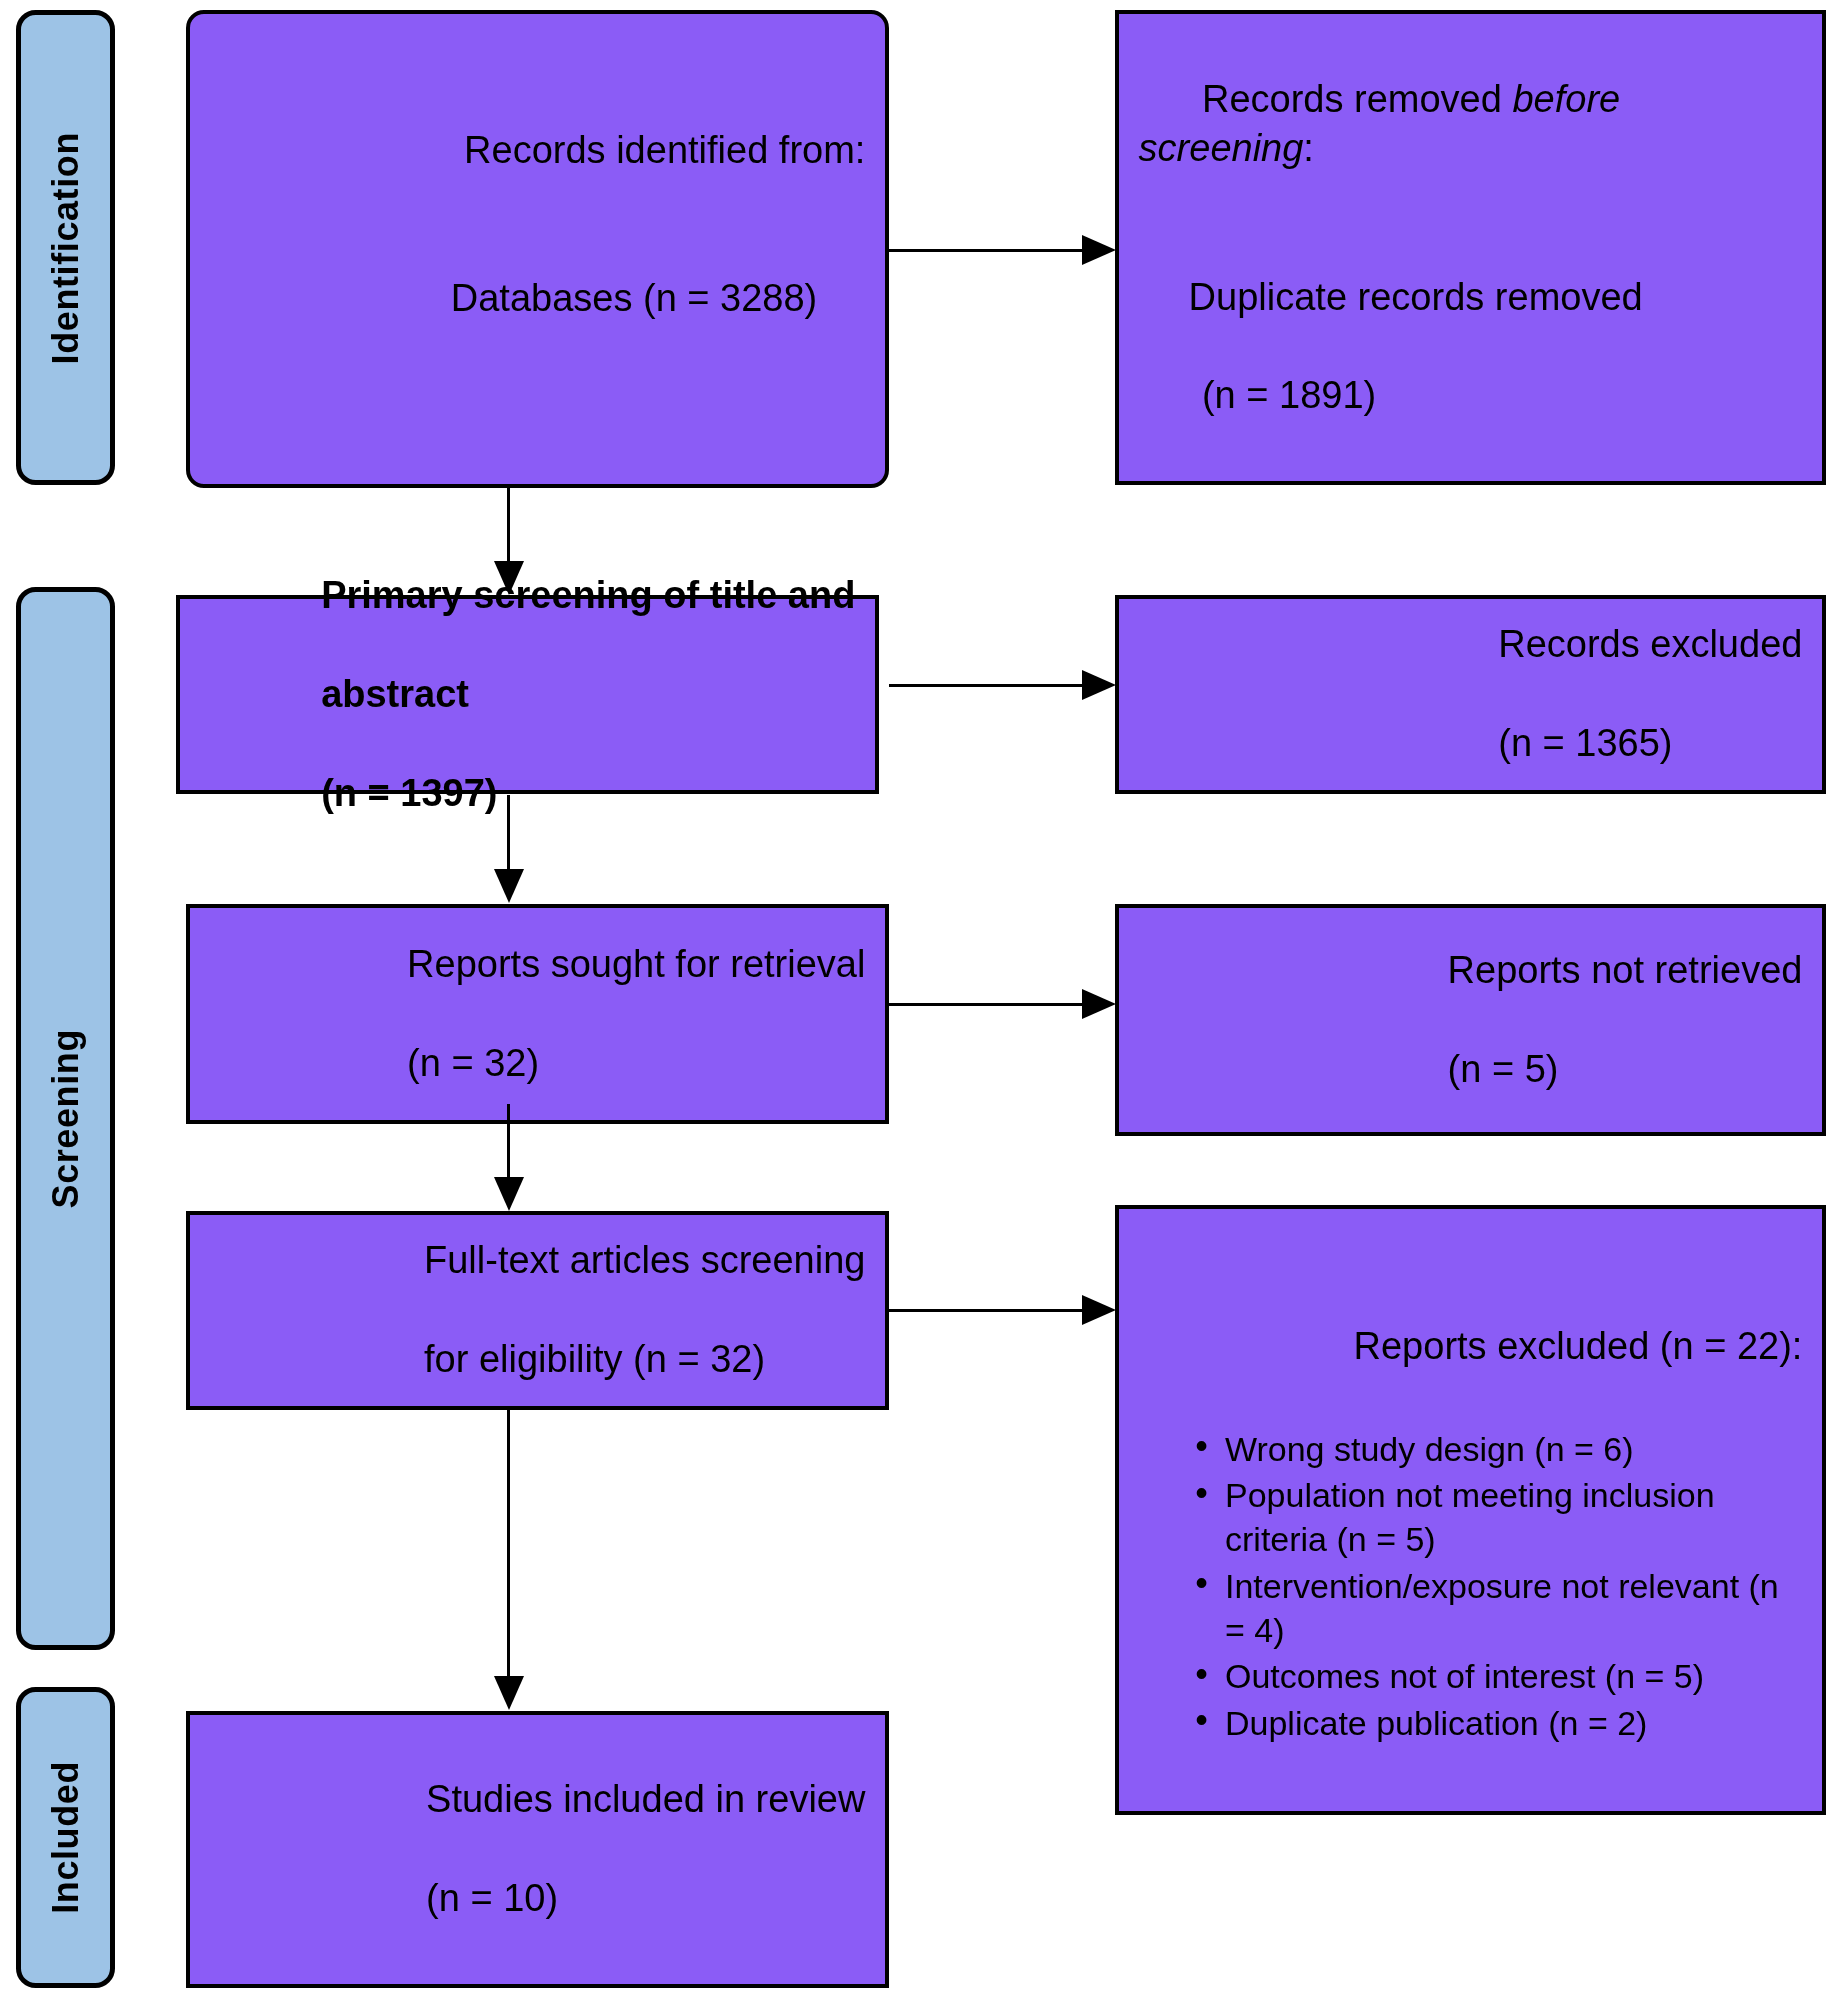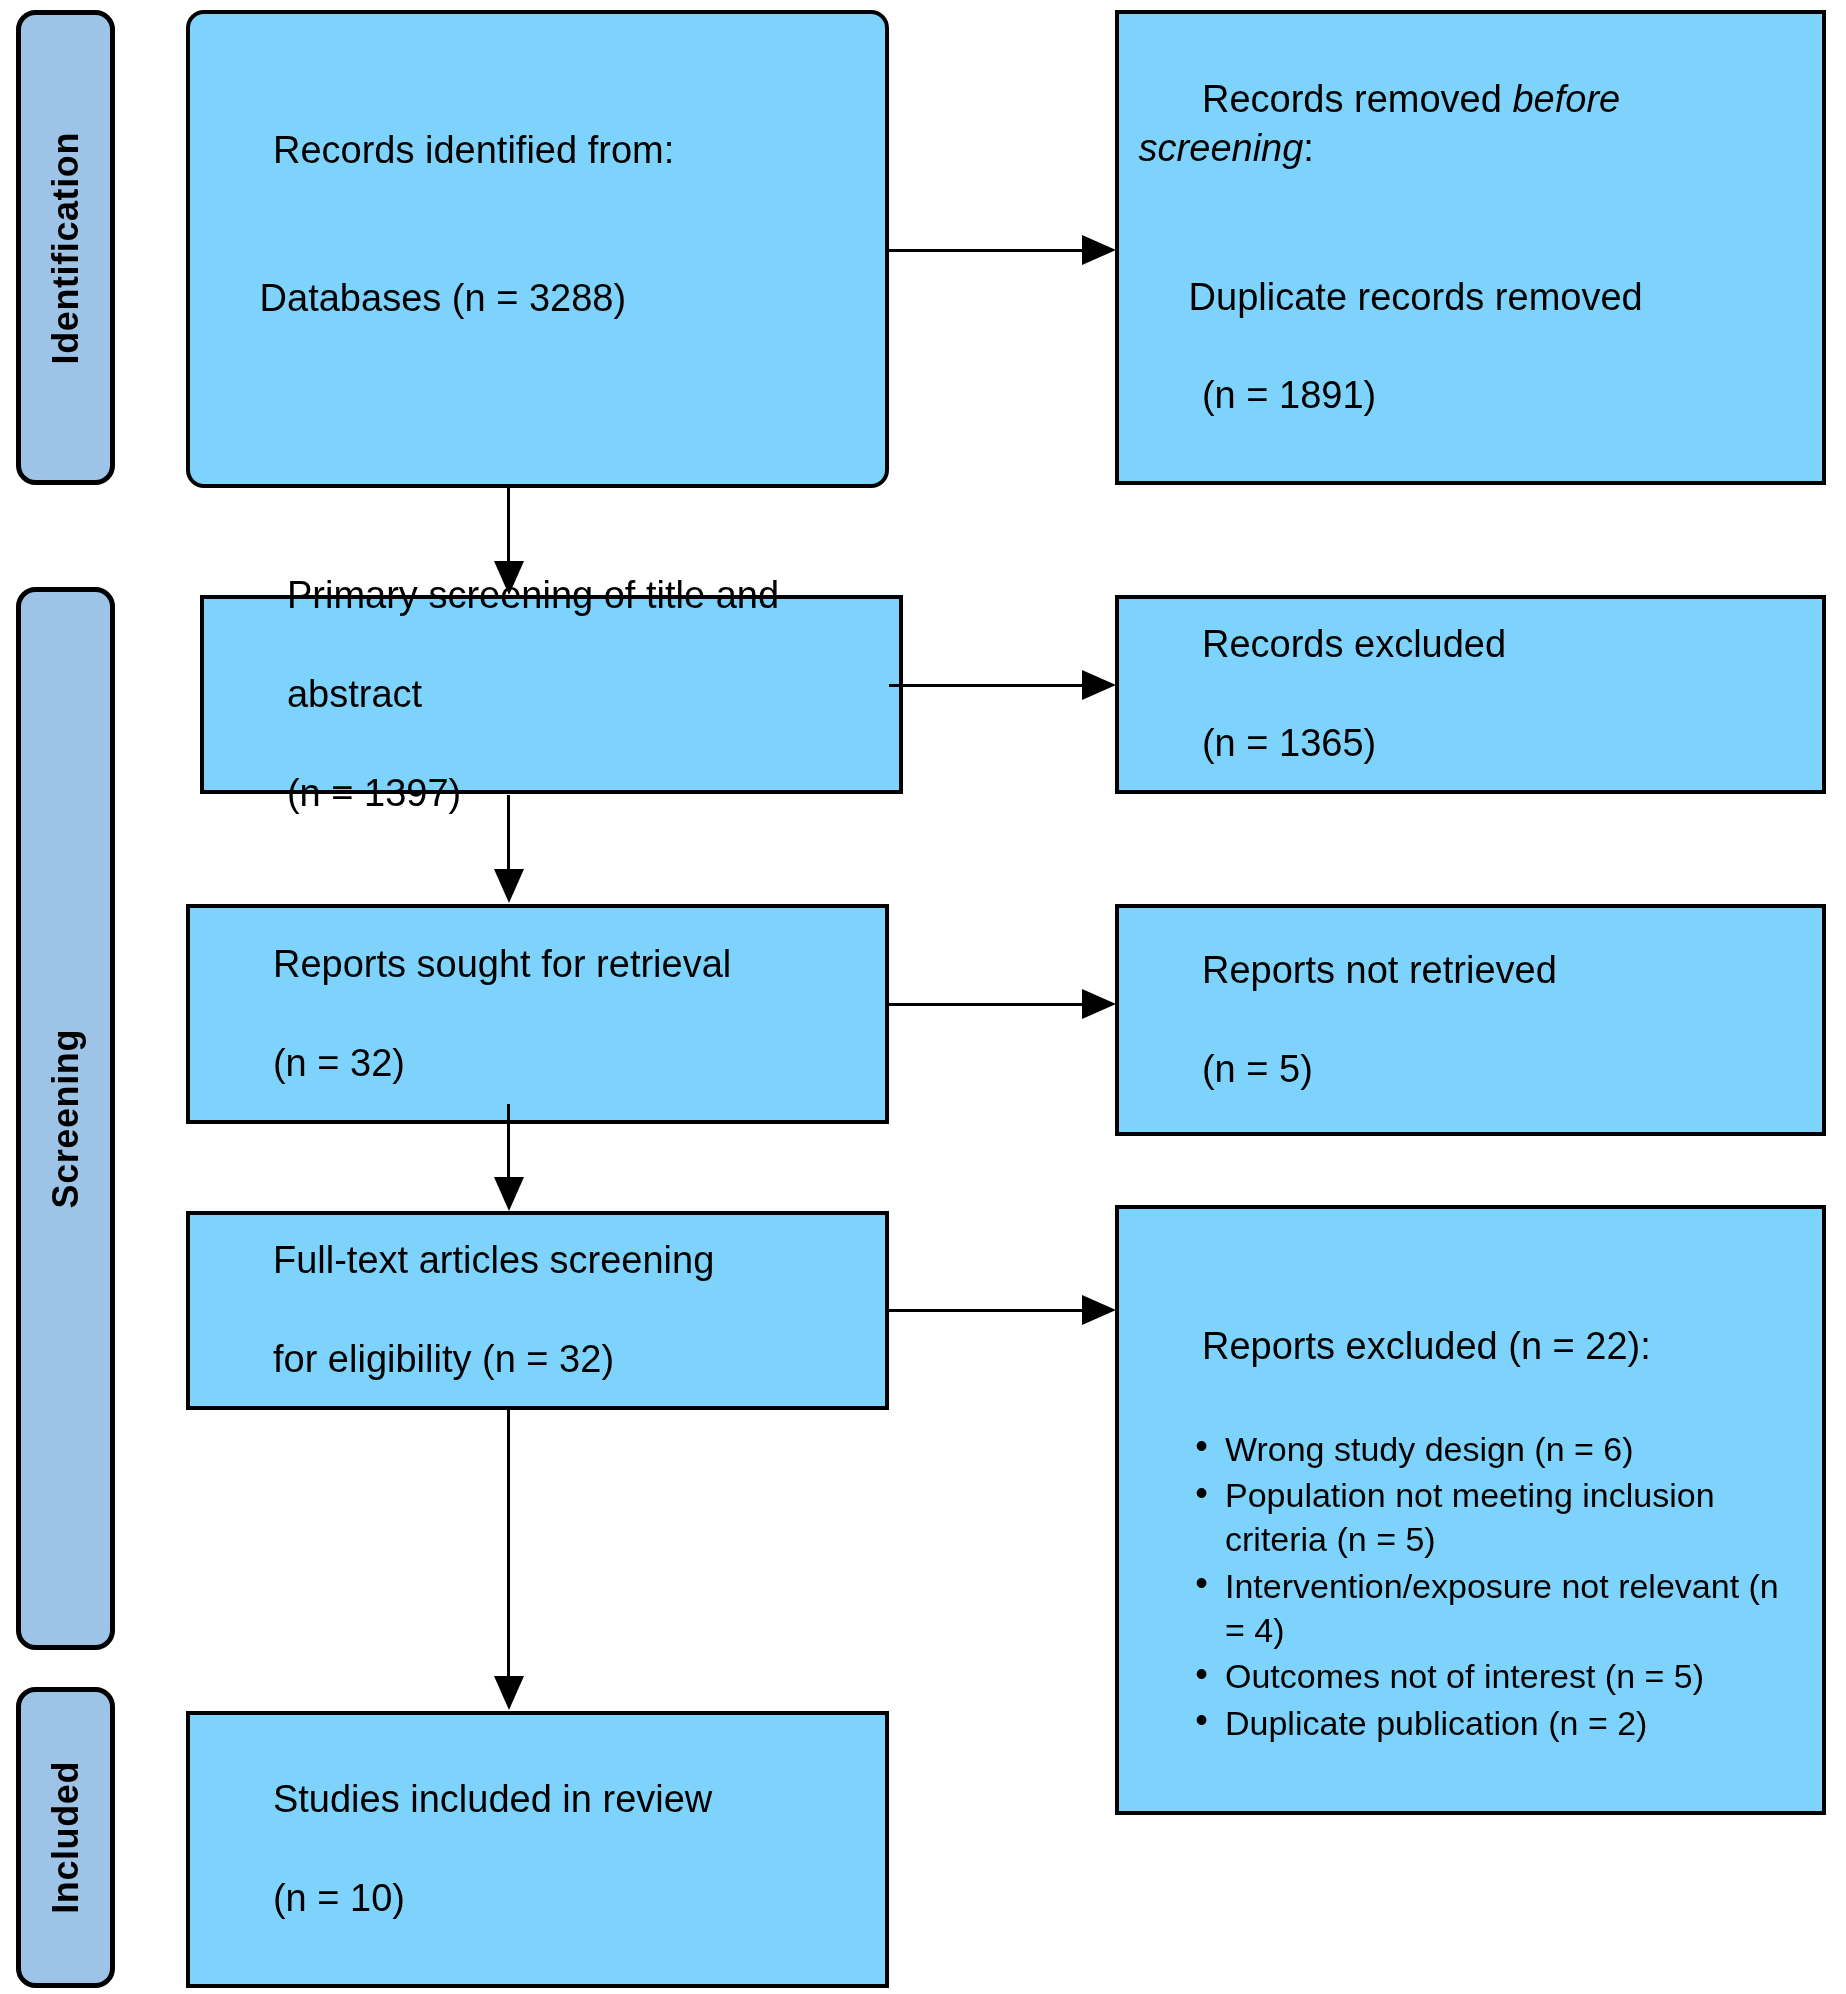--- a/index.html
+++ b/index.html
@@ -34,26 +34,27 @@
     font-size:36px;
     letter-spacing:0.6px;
     line-height:1;
     white-space:nowrap;
     color:#000;
   }
 
   
   .flow-box{
     position:absolute;
-    background:#7dd3fc;
+    background:#8b5cf6;
     border:4.6px solid #000000;
     box-sizing:border-box;
     display:flex;
     flex-direction:column;
     justify-content:center;
+    align-items:flex-end;
   }
   .flow-box .box-text{
     font-size:38px;
     line-height:1.30;
     padding:0 19.6px;
     white-space:pre-wrap;
   }
   .flow-box .box-text .ind{ padding-left:50px; display:block; }
   .flow-box .box-text em{ font-style:italic; }
 
@@ -128,21 +129,21 @@
       <span>(n = 1891)</span>
     </div>
   </div>
 
   <div class="h-line" style="left:889px; top:249px; width:193px;"></div>
   <div class="arrow-right" style="left:1082px; top:235px;"></div>
 
   <div class="v-line" style="left:507px; top:488px; width:2.9px; height:74px;"></div>
   <div class="arrow-down" style="left:494px; top:561px;"></div>
 
-  <div class="flow-box" style="left:200px; top:595px; width:703px; height:199px;">
+  <div class="flow-box" style="left:176px; top:595px; width:703px; height:199px;font-weight:bold;">
     <div class="box-text">
       <span>Primary screening of title and</span><br>
       <span>abstract</span><br>
       <span>(n = 1397)</span>
     </div>
   </div>
 
   <div class="flow-box" style="left:1115px; top:595px; width:711px; height:199px;">
     <div class="box-text">
       <span>Records excluded</span><br>

